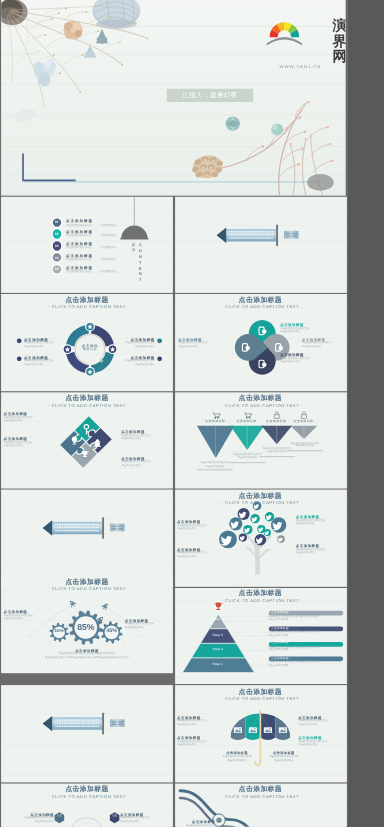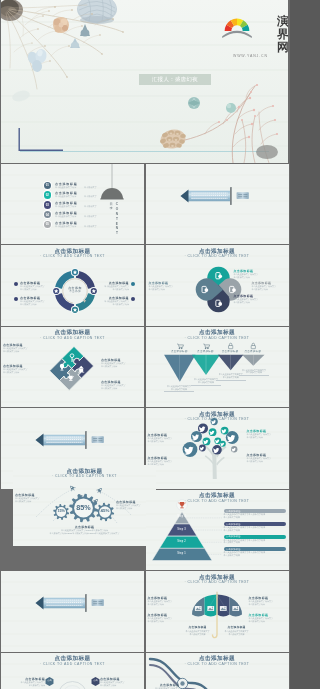--- a/index.html
+++ b/index.html
@@ -60,21 +60,21 @@
   .pbar .ld{font-size:1.95px;color:#9aa7b0;line-height:2.7px;letter-spacing:0.15px;}
   .ubot{position:absolute;top:55px;width:40px;text-align:center;}
   .ubot .lt{font-size:2.7px;font-weight:700;color:#4a6072;line-height:3.8px;letter-spacing:0.3px;}
   .ubot .ld{font-size:2.0px;color:#99a6ae;line-height:2.8px;}
   .hexnum{position:absolute;width:12px;text-align:center;font-size:2.2px;color:#fff;line-height:3px;}
 
   #s2{left:1px;top:163.5px;}   #s3{left:145.5px;top:163.5px;}
   #s4{left:1px;top:245px;}     #s5{left:145.5px;top:245px;}
   #s6{left:1px;top:326.5px;}   #s7{left:145.5px;top:326.5px;}
   #s8{left:1px;top:408px;}     #s9{left:145.5px;top:408px;}
-  #s10{left:1px;top:465px;margin-left:12px;}  #s11{left:145.5px;top:489.5px;}
+  #s10{left:1px;top:480px;}  #s11{left:145.5px;top:489.5px;}
   #s12{left:1px;top:571px;}    #s13{left:145.5px;top:571px;}
   #s14{left:1px;top:652.5px;}  #s15{left:145.5px;top:652.5px;}
   .lampcap{position:absolute;left:107px;top:38px;width:12px;height:32px;overflow:visible;}
   .lc-en{position:absolute;left:6.5px;top:0;font-size:3.2px;letter-spacing:0.9px;font-weight:600;
     writing-mode:vertical-rl;text-orientation:upright;color:#6e7a80;line-height:3.4px;}
   .lc-cn{position:absolute;left:1.5px;top:0.5px;font-size:3.3px;color:#6e7a80;
     width:4px;line-height:4.1px;word-break:break-all;}
   .cat-row{position:absolute;left:42.6px;}
   .cat-num{position:absolute;left:0;top:0;width:7.4px;height:7.4px;border-radius:50%;
     display:flex;align-items:center;justify-content:center;color:#fff;font-size:2.8px;font-weight:700;

